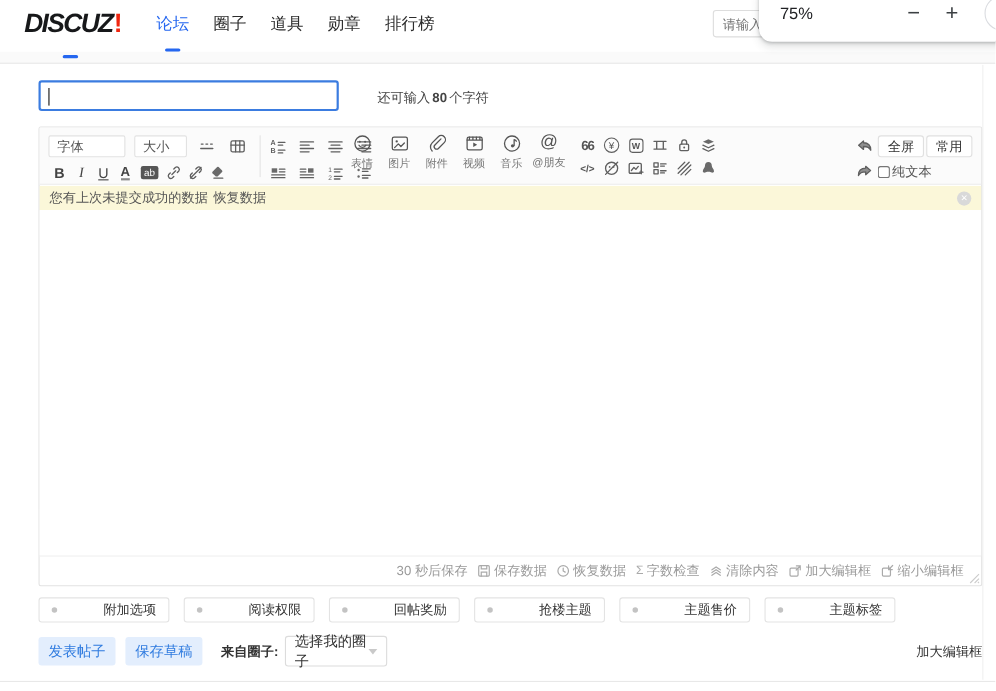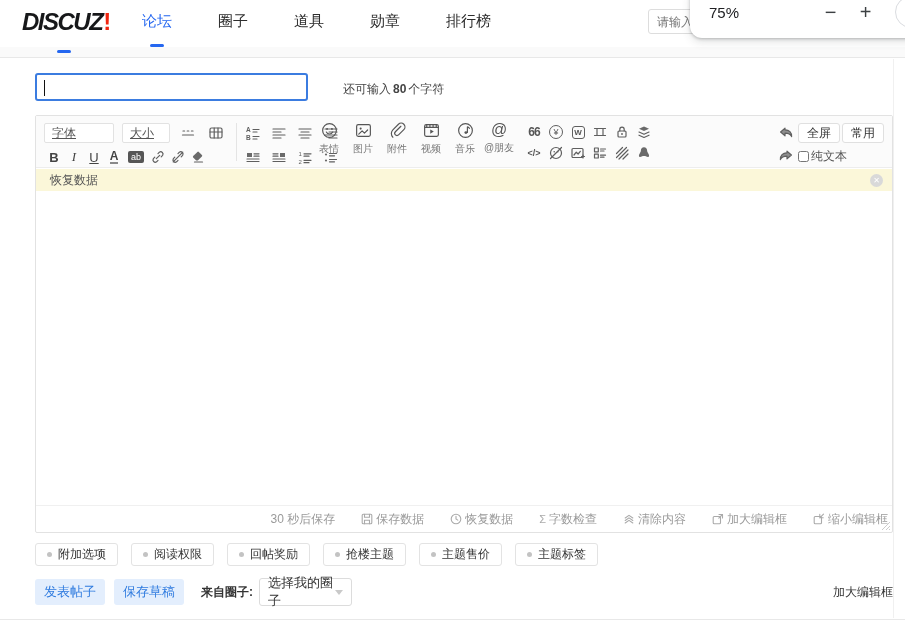--- a/index.html
+++ b/index.html
@@ -4,21 +4,21 @@
 <style>
   * { margin:0; padding:0; box-sizing:border-box; }
   html,body { width:905px; height:628px; }
   body { position:relative; background:#fff; font-family:"Liberation Sans",sans-serif; overflow:hidden; color:#333; }
   svg { display:block; }
 
   
   .header { position:absolute; left:0; top:0; width:905px; height:47px; background:#fff; }
   .logo { position:absolute; left:22px; top:8px; font-size:24px; font-weight:bold; font-style:italic; letter-spacing:-1.5px; color:#17181a; }
   .logo .bang { color:#f0250f; font-style:normal; margin-left:1px; }
-  .nav { position:absolute; left:135px; top:12px; display:flex; gap:32px; font-size:15px; }
+  .nav { position:absolute; left:135px; top:12px; display:flex; gap:8px; font-size:15px; }
   .nav-item { position:relative; color:#2d2d2d; padding:0 7px 8px; cursor:pointer; }
   .nav-item.active { color:#2567f0; }
   .nav-item.active .nav-underline { position:absolute; left:50%; transform:translateX(-50%); bottom:-8px; width:14px; height:3px; background:#2567f0; border-radius:2px; }
   .search-box { position:absolute; left:648px; top:9px; width:120px; height:25px; border:1px solid #ddd; border-radius:3px; font-size:12px; color:#999; padding-left:8px; background:#fff; }
   .subheader { position:absolute; left:0; top:47px; width:905px; height:11px; background:#fafafa; border-bottom:1px solid #e8e8e8; }
   .tab-indicator { position:absolute; left:57px; top:50px; width:14px; height:3px; background:#2567f0; border-radius:2px; }
 
   
   .zoom-popup { position:absolute; left:690px; top:-14px; width:265px; height:52px; background:#fff; border-radius:12px; box-shadow:0 1px 3px rgba(60,64,67,.3), 0 4px 8px rgba(60,64,67,.15); display:flex; align-items:center; z-index:50; }
   .zoom-level { margin-left:19px; font-size:15px; color:#202124; }
@@ -30,21 +30,21 @@
   
   .title-input { position:absolute; left:35px; top:73px; width:273px; height:28px; border:2px solid #3b7ce0; border-radius:3px; background:#fff; }
   .caret { position:absolute; left:7px; top:5px; width:1px; height:16px; background:#111; }
   .title-counter { position:absolute; left:343px; top:81px; font-size:12px; color:#444; }
   .title-counter b { padding:0 2px; }
 
   
   .editor { position:absolute; left:35px; top:115px; width:858px; height:418px; border:1px solid #e2e2e2; border-radius:2px; background:#fff; }
   .toolbar { position:absolute; left:0; top:0; right:0; height:52px; background:#fbfbfb; border-bottom:1px solid #ededed; }
   .tb-row { position:absolute; display:flex; align-items:center; }
-  .tb-sel { height:20px; border:1px solid #e2e2e2; border-radius:2px; background:#fff; font-size:12px; color:#555; display:flex; align-items:center; padding-left:7px; cursor:pointer;text-decoration:underline; }
+  .tb-sel { height:20px; border:1px solid #e2e2e2; border-radius:2px; background:#fff; font-size:12px; color:#555; display:flex; align-items:center; padding-left:7px; cursor:pointer; }
   .tbi { width:20px; height:20px; display:flex; align-items:center; justify-content:center; cursor:pointer; color:#5a5a5a; }
   .tbi svg { stroke:#5f5f5f; fill:none; stroke-width:1.2; stroke-linecap:round; stroke-linejoin:round; }
   .tb-sep { position:absolute; left:200px; top:7px; width:1px; height:38px; background:#e4e4e4; }
   .glyph-b { font-weight:bold; font-size:13px; color:#444; }
   .glyph-i { font-style:italic; font-family:"Liberation Serif",serif; font-size:13px; color:#444; }
   .glyph-u { text-decoration:underline; font-size:13px; color:#444; }
   .glyph-a { font-size:12px; font-weight:bold; color:#444; border-bottom:2px solid #8a8a8a; line-height:12px; }
   .glyph-ab { background:#565656; color:#fff; font-size:9px; border-radius:2px; padding:1px 3px; }
   .media-group { position:absolute; left:276px; top:5px; display:flex; }
   .media-btn { width:34px; display:flex; flex-direction:column; align-items:center; gap:2px; cursor:pointer; }
@@ -61,29 +61,29 @@
   .tb-right .row { display:flex; align-items:center; gap:2px; height:20px; margin-bottom:3px; }
   .tb-btn { height:20px; border:1px solid #e0e0e0; border-radius:3px; background:#fff; font-size:12px; color:#333; padding:0 8px; cursor:pointer; }
   .undo-redo svg { fill:#8f8f8f; }
   .plain-check { width:11px; height:11px; }
   .plain-label { font-size:12px; color:#555; }
 
   .notice { position:absolute; left:0; top:53px; right:0; height:22px; background:#fbf7d9; display:flex; align-items:center; padding:0 9px; font-size:12px; color:#555; }
   .notice-link { margin-left:5px; color:#555; cursor:pointer; }
   .notice-close { margin-left:auto; width:13px; height:13px; border-radius:50%; background:#d9d9d9; color:#fff; font-size:8px; line-height:13px; text-align:center; cursor:pointer; }
 
-  .statusbar { position:absolute; left:0; bottom:0; right:0; height:27px; border-top:1px solid #f0f0f0; display:flex; align-items:center; justify-content:flex-end; gap:26px; padding-right:4px; font-size:12px; color:#9a9a9a; }
+  .statusbar { position:absolute; left:0; bottom:0; right:0; height:27px; border-top:1px solid #f0f0f0; display:flex; align-items:center; justify-content:flex-end; gap:9px; padding-right:16px; font-size:12px; color:#9a9a9a; }
   .status-item { display:flex; align-items:center; gap:3px; cursor:pointer; }
   .status-item svg { stroke:#aaa; fill:none; stroke-width:1.1; stroke-linecap:round; }
   .sigma-glyph { font-size:11px; color:#aaa; }
   .resize-handle { position:absolute; right:1px; bottom:1px; }
 
   
   .options { position:absolute; left:35px; top:543px; display:flex; gap:13px; }
-  .opt-btn { height:23px; background:#fff; border:1px solid #e3e3e3; border-radius:3px; display:flex; align-items:center; padding:0 11px; font-size:12px; color:#333; cursor:pointer; }
+  .opt-btn { height:23px; background:#fff; border:1px solid #e3e3e3; border-radius:3px; display:flex; align-items:center; padding:0 11px; font-size:12px; color:#333; cursor:pointer;gap:36px; }
   .opt-dot { width:5px; height:5px; border-radius:50%; background:#c3c3c3; margin-right:6px; }
 
   
   .footer { position:absolute; left:35px; top:578px; width:858px; display:flex; align-items:center; }
   .btn-primary { width:70px; height:26px; background:#e3eefd; color:#2f7bdf; border:none; border-radius:3px; font-size:13px; cursor:pointer; }
   .btn-draft { margin-left:9px; }
   .from-label { margin-left:17px; font-size:12px; font-weight:bold; color:#333; }
   .circle-select { margin-left:6px; width:93px; height:28px; border:1px solid #dcdcdc; border-radius:3px; background:#fff; display:flex; align-items:center; justify-content:space-between; padding:0 8px; font-size:13px; color:#333; cursor:pointer; }
   .chev { width:0; height:0; border-left:4px solid transparent; border-right:4px solid transparent; border-top:5px solid #c9c9c9; }
   .rules { margin-left:auto; font-size:12px; color:#333; cursor:pointer; }
@@ -373,20 +373,21 @@
               <path d="M7 3.2L2.6 7 7 10.8V8.2c3.3 0 5.6 1.1 6.6 3.4.2-4.4-2.4-6.8-6.6-6.8V3.2z"></path>
             </svg>
           </span>
         <input type="checkbox" class="plain-check" style="">
         <span class="plain-label">纯文本</span>
       </div>
     </div>
   </div>
 
   <div class="notice">
+    <span>您有上次未提交成功的数据</span>
     <span class="notice-link">恢复数据</span>
     <span class="notice-close">✕</span>
   </div>
 
   <div style="position:absolute; left:0; top:75px; right:0; bottom:27px; background:#fff;"></div>
 
   <div class="statusbar">
     <span>30 秒后保存</span>
     <span class="status-item">
       <span>

